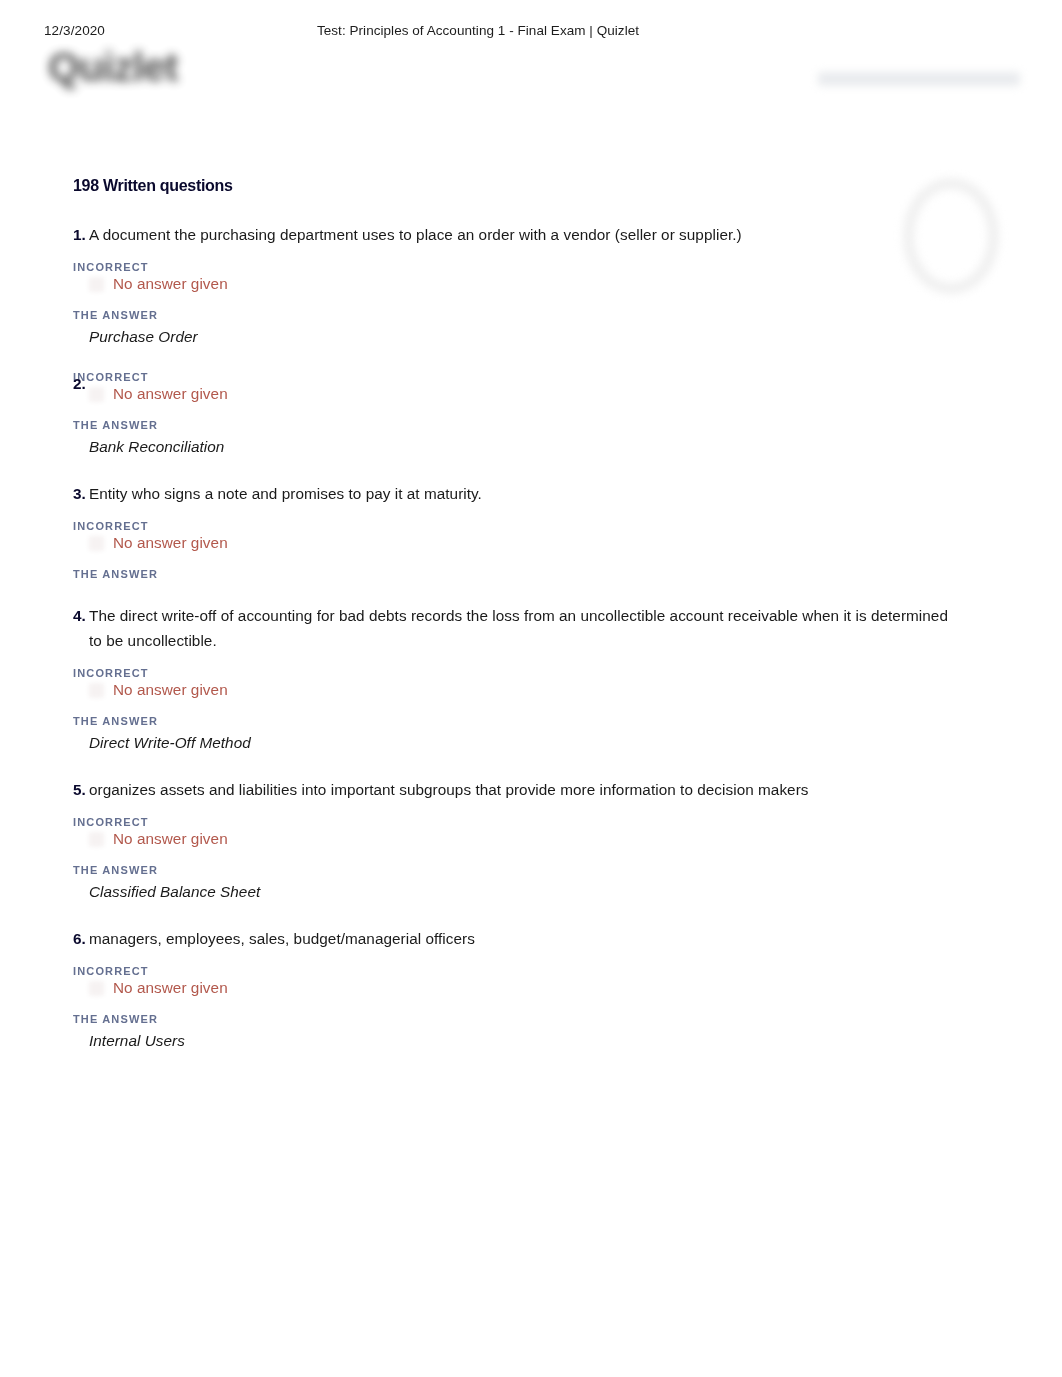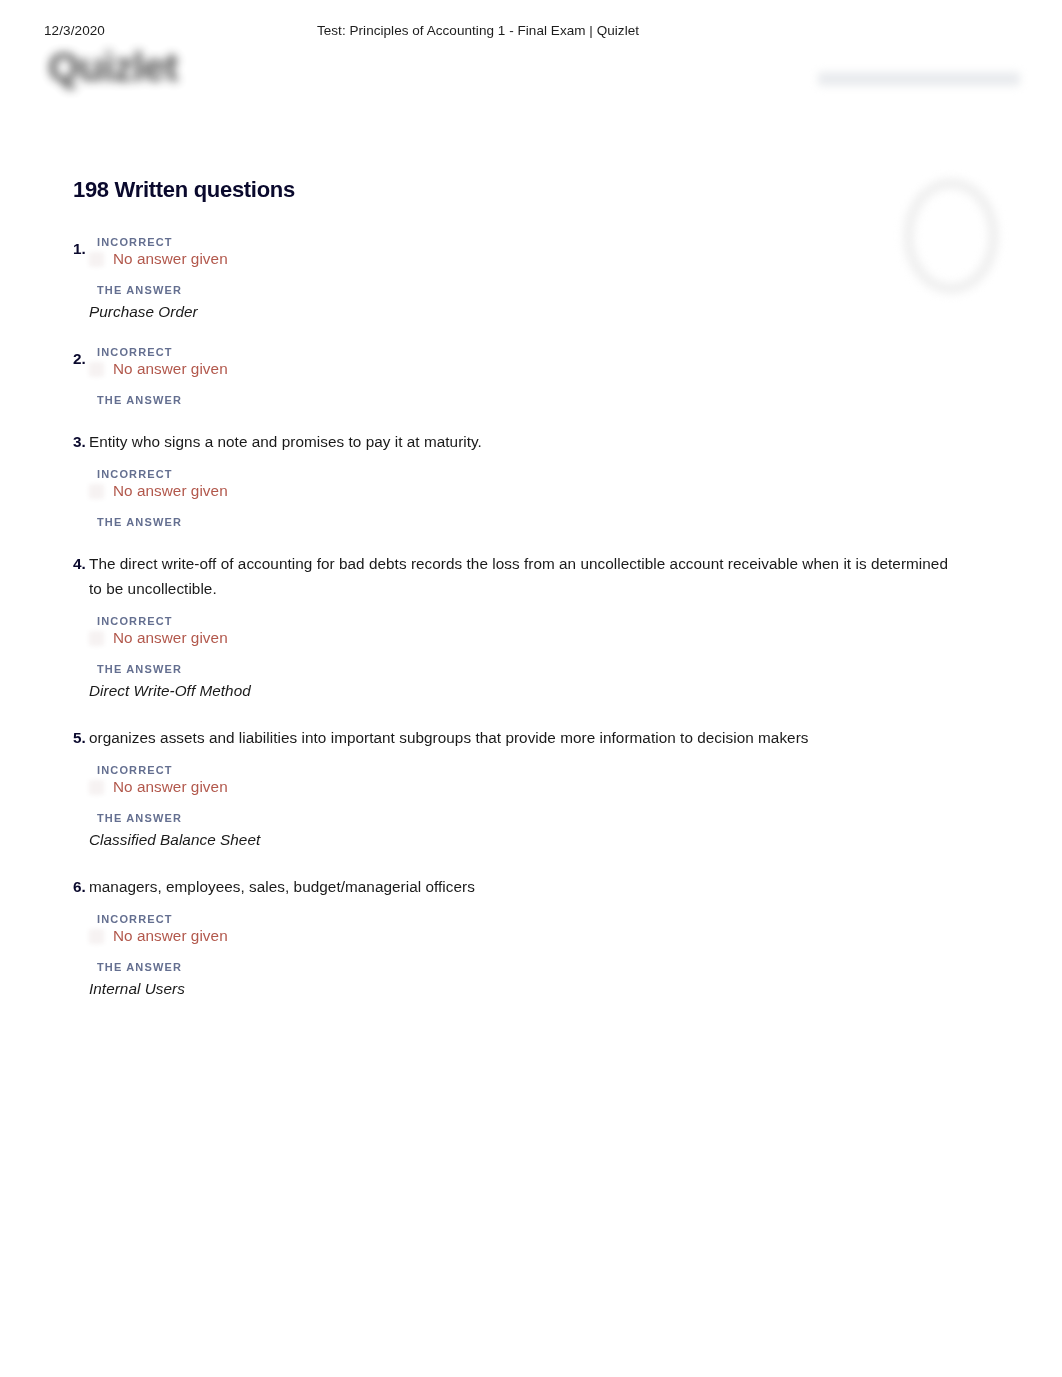--- a/index.html
+++ b/index.html
@@ -85,21 +85,21 @@
   .content {
     position: absolute;
     left: 0;
     top: 0;
     width: 1062px;
   }
   .page-heading {
     position: absolute;
     left: 73px;
     top: 177px;
-    font-size: 22px;
+    font-size: 16px;
     font-weight: 700;
     letter-spacing: -0.3px;
     color: #0a092d;
   }
 
   .questions {
     position: absolute;
     left: 0;
     top: 222px;
     width: 1062px;
@@ -123,21 +123,21 @@
     position: absolute;
     left: 0;
     top: 0;
     font-size: 15.3px;
     font-weight: 700;
     line-height: 25px;
     color: #0a092d;
   }
 
   .meta-label {
-    margin-left: 24px;
+    margin-left: 0;
     margin-top: 14px;
     font-size: 11px;
     font-weight: 700;
     letter-spacing: 1.15px;
     color: #646f90;
   }
   .your-answer-row {
     display: flex;
     align-items: center;
     margin-left: 16px;
@@ -182,40 +182,42 @@
 
 <div class="content">
 
   <div class="page-heading">198 Written questions</div>
 
   <div class="questions">
 
     <div class="question-block">
       <div class="question-line">
         <span class="question-number">1.</span>
+        <span>A document the purchasing department uses to place an order with a vendor (seller or supplier.)</span>
       </div>
       <div class="meta-label">INCORRECT</div>
       <div class="your-answer-row">
         <span class="answer-marker-icon"></span>
         <span class="no-answer-text">No answer given</span>
       </div>
       <div class="meta-label">THE ANSWER</div>
       <div class="answer-text">Purchase Order</div>
     </div>
 
     <div class="question-block">
       <div class="question-line">
         <span class="question-number">2.</span>
       </div>
       <div class="meta-label">INCORRECT</div>
       <div class="your-answer-row">
         <span class="answer-marker-icon"></span>
         <span class="no-answer-text">No answer given</span>
       </div>
       <div class="meta-label">THE ANSWER</div>
+      <div class="answer-text">Bank Reconciliation</div>
     </div>
 
     <div class="question-block">
       <div class="question-line">
         <span class="question-number">3.</span>
         <span>Entity who signs a note and promises to pay it at maturity.</span>
       </div>
       <div class="meta-label">INCORRECT</div>
       <div class="your-answer-row">
         <span class="answer-marker-icon"></span>

